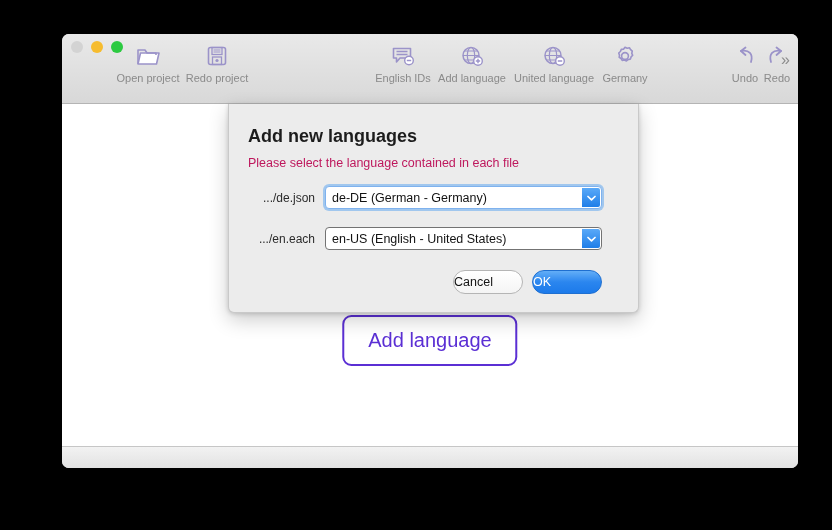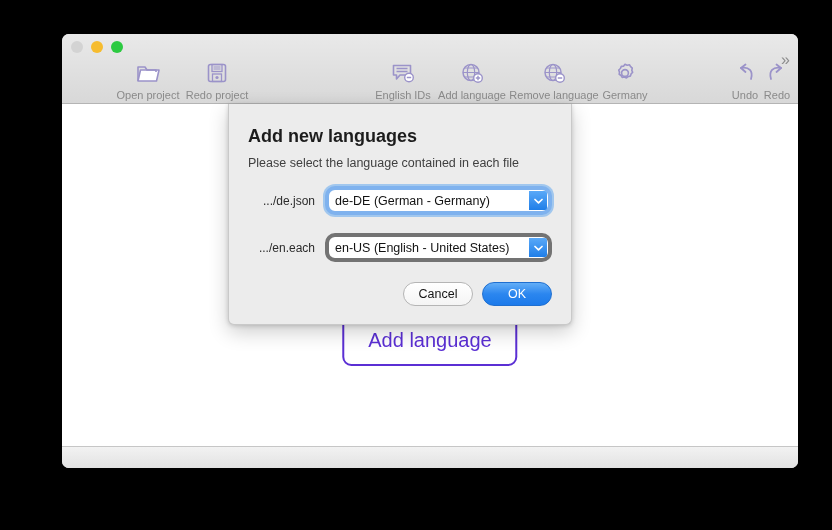--- a/index.html
+++ b/index.html
@@ -43,21 +43,21 @@
     left: 9px; top: 7px;
     display: flex; gap: 8px;
   }
   .light { width: 12px; height: 12px; border-radius: 50%; }
   .light.close  { background: #d3d3d3; }
   .light.min    { background: #f6bc2f; }
   .light.max    { background: #2cca41; }
 
   #toolbar-items {
     position: absolute;
-    left: 0; right: 0; top: 26px;
+    left: 0; right: 0; top: 9px;
     height: 48px;
     padding-left: 19px;
   }
   .tb-item {
     position: absolute;
     top: 0;
     display: flex;
     flex-direction: column;
     align-items: center;
     width: 96px;
@@ -116,40 +116,40 @@
     left: 0; right: 0; bottom: 0;
     height: 21px;
     background: linear-gradient(to bottom, #f2f2f2 0%, #e2e2e2 100%);
     border-top: 1px solid #c6c6c6;
   }
 
   
   #sheet {
     position: absolute;
     left: 166px; top: 0;
-    width: 344px;
+    width: 411px;
     background: #ececec;
     border: 1px solid #c9c9c9;
     border-top: none;
     border-bottom-left-radius: 6px;
     border-bottom-right-radius: 6px;
     box-shadow: 0 7px 20px rgba(0,0,0,0.20), 0 1px 4px rgba(0,0,0,0.16);
-    padding: 22px 19px 18px 19px;
+    padding: 22px 36px 18px 19px;
     box-sizing: border-box;
     z-index: 20;
   }
   #sheet-title {
     font-size: 18px;
     font-weight: bold;
     color: #1c1c1c;
     margin: 0 0 9px 0;
   }
   #sheet-subtitle {
     font-size: 12.5px;
-    color: #404040;
+    color: #be185d;
     margin: 0 0 16px 0;
   }
 
   .lang-row {
     display: flex;
     align-items: center;
     margin-bottom: 18px;
   }
   .lang-row-label {
     font-size: 12px;
@@ -157,22 +157,22 @@
     width: 67px;
     text-align: right;
     padding-right: 10px;
     white-space: nowrap;
   }
   .combobox {
     position: relative;
     flex: 1;
     height: 21px;
     background: #ffffff;
-    border: 4px solid #737373;
-    border-radius: 10px;
+    border: 1px solid #737373;
+    border-radius: 4px;
     display: flex;
     align-items: center;
     cursor: default;
   }
   .combobox.focused {
     border-color: #7fb2ee;
     box-shadow: 0 0 0 2px rgba(100,170,240,0.55);
   }
   .combobox-value {
     font-size: 12.5px;
@@ -195,21 +195,20 @@
     display: flex;
     justify-content: flex-end;
     gap: 9px;
     margin-top: 20px;
   }
   .sheet-btn {
     font-size: 12.5px;
     border-radius: 12px;
     padding: 4px 0;
     width: 70px;
-    text-align: center;
     cursor: default;
     box-sizing: border-box;
   }
   #cancel-button {
     background: linear-gradient(to bottom, #ffffff 0%, #f4f4f4 100%);
     border: 1px solid #b5b5b5;
     color: #141414;
   }
   #ok-button {
     background: linear-gradient(to bottom, #63aef7 0%, #2b86ef 50%, #1c7aea 100%);
@@ -291,21 +290,21 @@
           <span class="tb-icon">
             <svg width="25" height="22" viewBox="0 0 25 22">
               <circle cx="11" cy="10.5" r="8" fill="none" stroke="#9b93c9" stroke-width="1.5"></circle>
               <ellipse cx="11" cy="10.5" rx="3.7" ry="8" fill="none" stroke="#9b93c9" stroke-width="1.2"></ellipse>
               <line x1="3" y1="10.5" x2="19" y2="10.5" stroke="#9b93c9" stroke-width="1.2"></line>
               <path d="M4.3 6 H17.7 M4.3 15 H17.7" fill="none" stroke="#9b93c9" stroke-width="1.1"></path>
               <circle cx="18" cy="16" r="4.3" fill="#ffffff" stroke="#9b93c9" stroke-width="1.4"></circle>
               <line x1="15.8" y1="16" x2="20.2" y2="16" stroke="#9b93c9" stroke-width="1.4"></line>
             </svg>
           </span>
-          <span class="tb-label">Remove language</span>
+          <span class="tb-label">United language</span>
         </div>
 
         <div class="tb-item" style="left:563px">
           <span class="tb-icon">
             <svg width="24" height="24" viewBox="0 0 24 24">
               <g fill="none" stroke="#9b93c9" stroke-width="1.6" stroke-linejoin="round">
                 <path d="M12 3.2 l2.2 1.0 2.2 -0.5 1.2 1.9 1.7 1.5 -0.5 2.2 0.9 2.0 -1.6 1.6 -0.7 2.2 -2.2 0.4 -1.8 1.4 -2.0 -0.9 -2.2 0.4 -1.1 -1.9 -1.9 -1.2 0.3 -2.2 -0.8 -2.1 1.7 -1.5 0.9 -2.1 2.2 -0.2 z"></path>
                 <circle cx="12" cy="12" r="3.4"></circle>
               </g>
             </svg>

